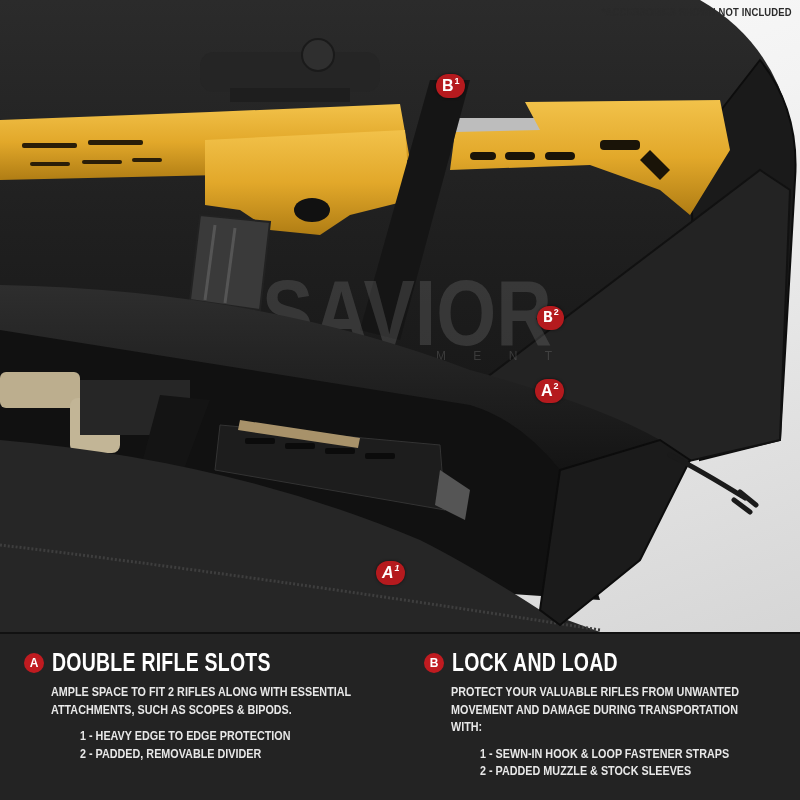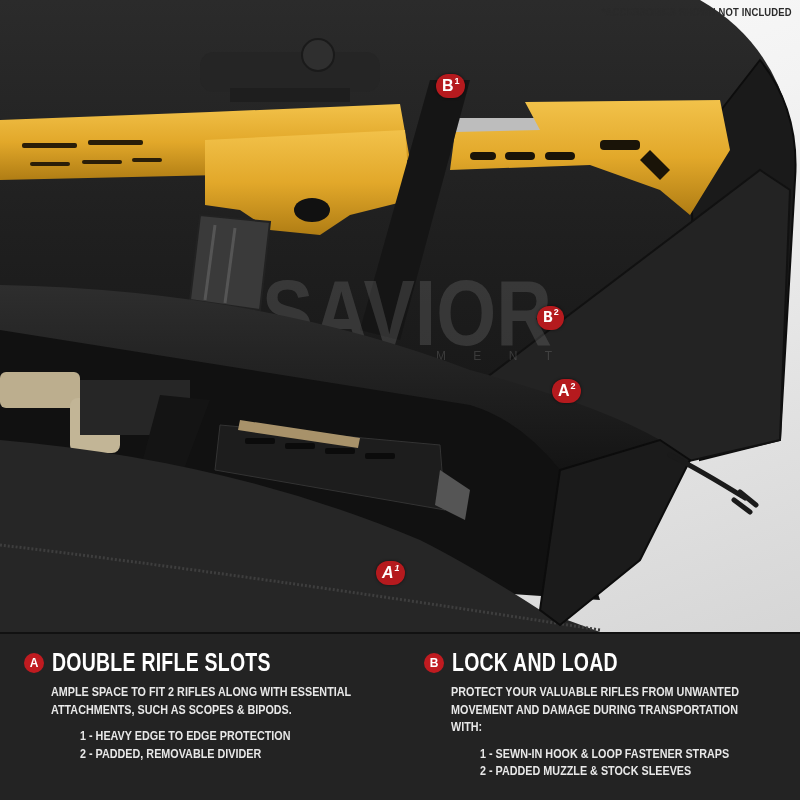--- a/index.html
+++ b/index.html
@@ -122,21 +122,21 @@
     <path d="M560,470 L660,440 L690,460 L640,560 L560,625 L540,610 Z" fill="#1b1b1b" stroke="#0c0c0c" stroke-width="2"></path>
 
     <path d="M670,455 Q700,470 745,498" fill="none" stroke="#1a1a1a" stroke-width="5" stroke-linecap="round"></path>
     <path d="M740,492 L756,505 M734,500 L750,512" stroke="#1a1a1a" stroke-width="5" stroke-linecap="round"></path>
   </svg>
 
   <div class="disclaimer">*ACCESSORIES SHOWN NOT INCLUDED</div>
 
   <div class="badge" style="left:436px;top:74px;"><span>B</span><sup>1</sup></div>
   <div class="badge" style="left:537px;top:306px;font-family:Liberation Mono, monospace;"><span>B</span><sup>2</sup></div>
-  <div class="badge" style="left:552px;top:379px;"><span>A</span><sup>2</sup></div>
+  <div class="badge" style="left:535px;top:379px;"><span>A</span><sup>2</sup></div>
   <div class="badge" style="left:376px;top:561px;font-style:italic;"><span>A</span><sup>1</sup></div>
 </div>
 
 <div class="footer">
   <div class="col a">
     <div class="heading">
       <div class="circ">A</div>
       <div class="htext">DOUBLE RIFLE SLOTS</div>
     </div>
     <div class="desc">

